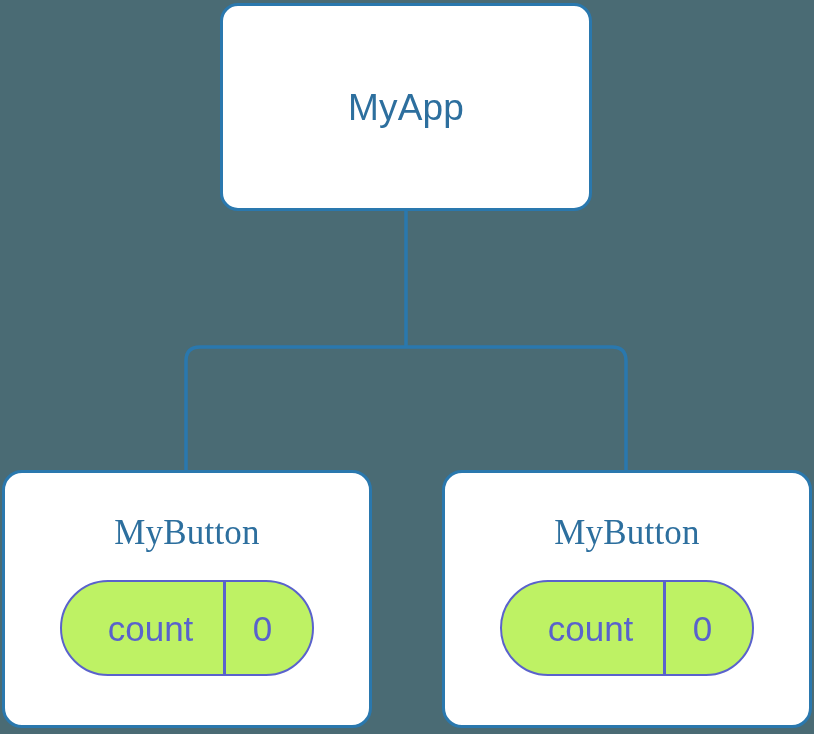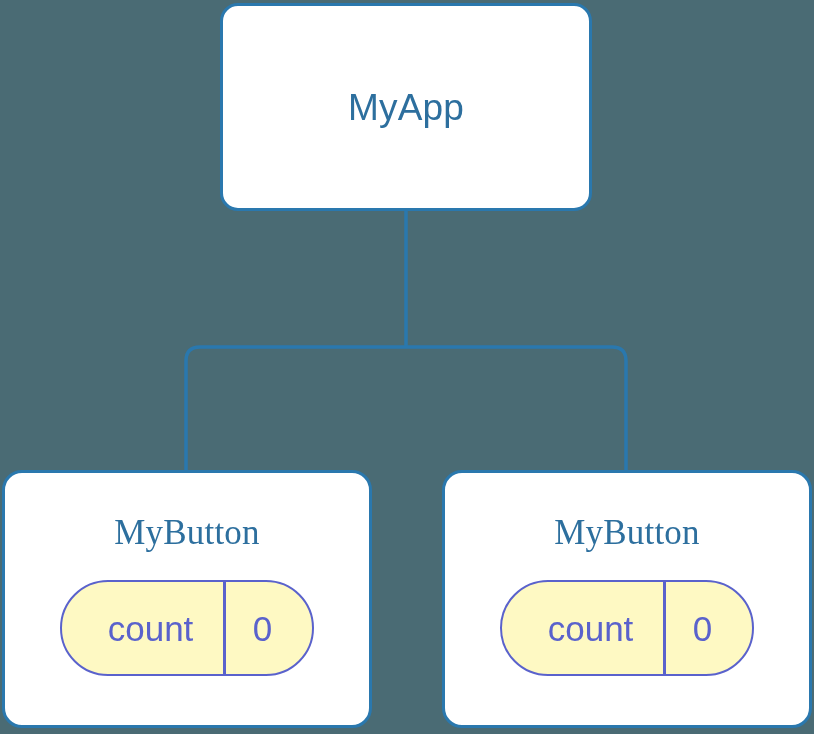--- a/index.html
+++ b/index.html
@@ -83,21 +83,21 @@
   
   .state-pill {
     margin-top: 30px;
     display: flex;
     align-items: stretch;
     height: 96px;
     border: 2.5px solid #5a62cc;
     border-radius: 48px;
     box-sizing: border-box;
     overflow: hidden;
-    background: #fef9c3;
+    background: #bef264;
   }
   .pill-key {
     display: flex;
     align-items: center;
     justify-content: center;
     padding: 0 30px 0 46px;
     color: #5a62cc;
     font-size: 35px;
     line-height: 1;
     white-space: nowrap;

